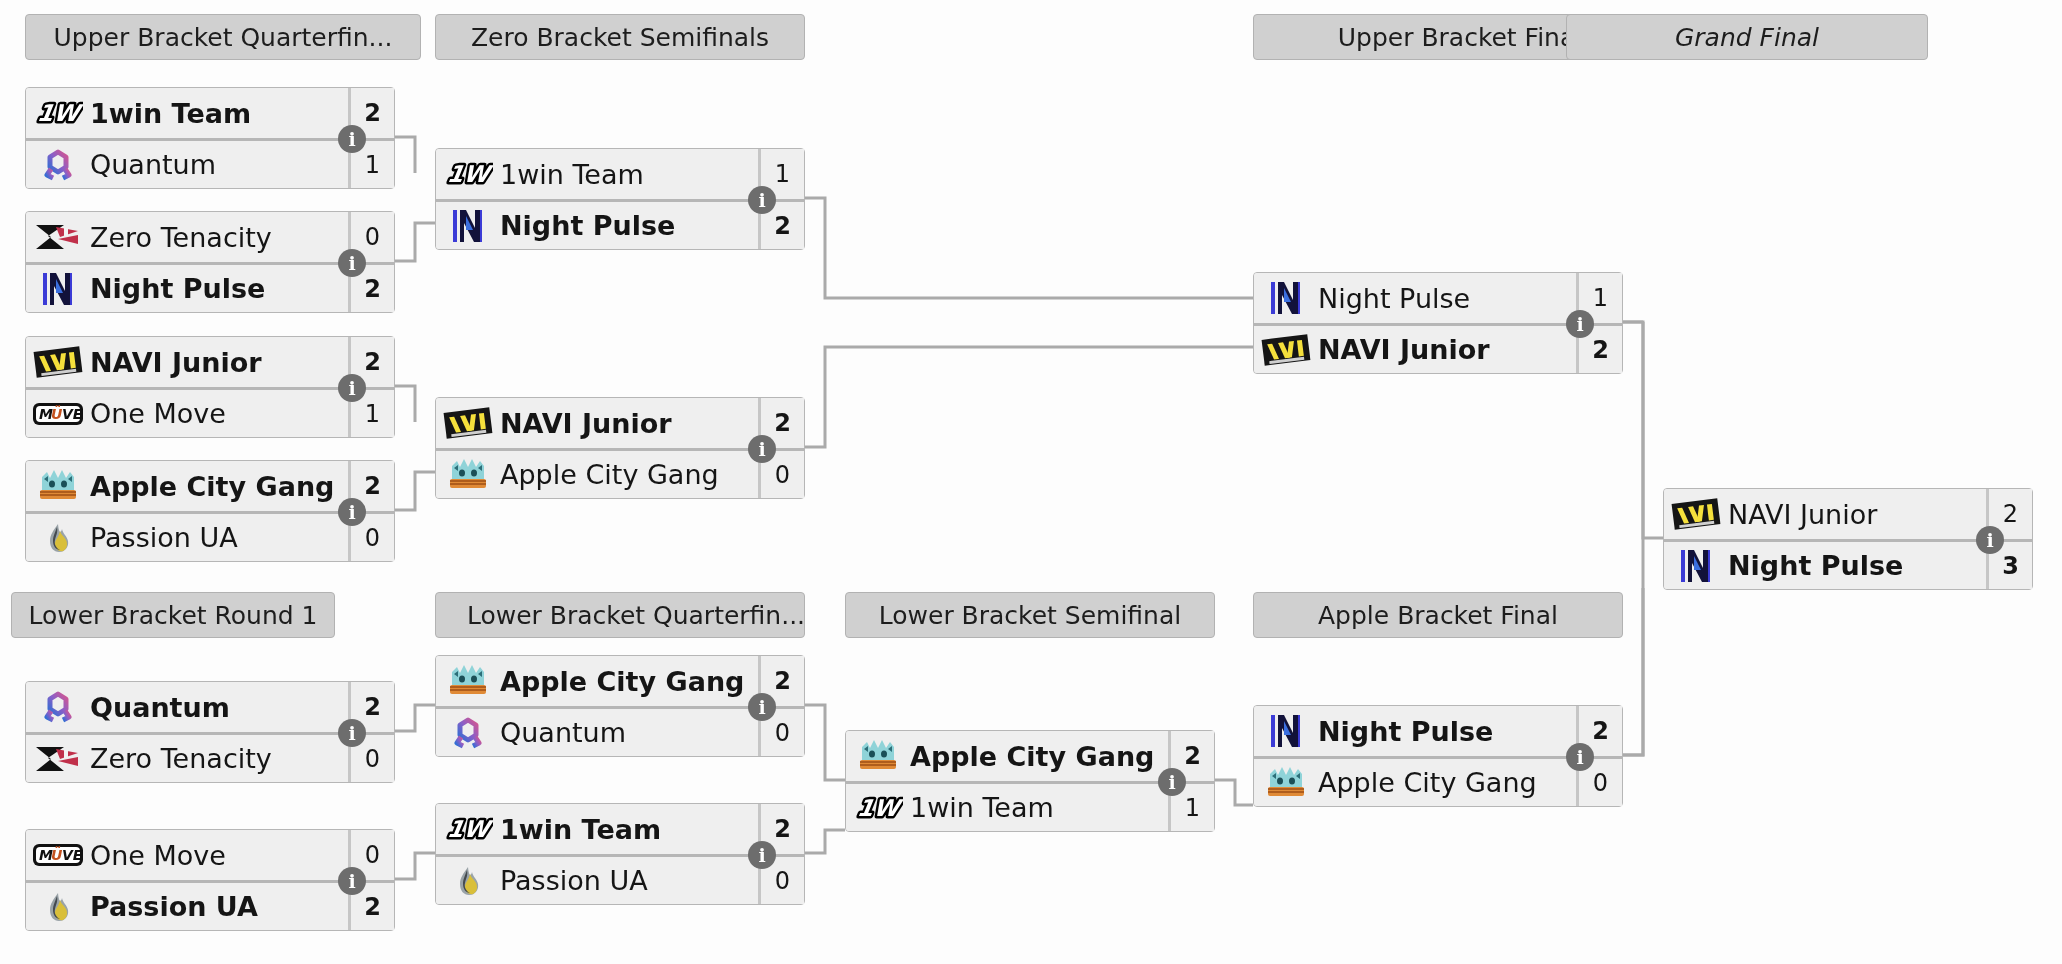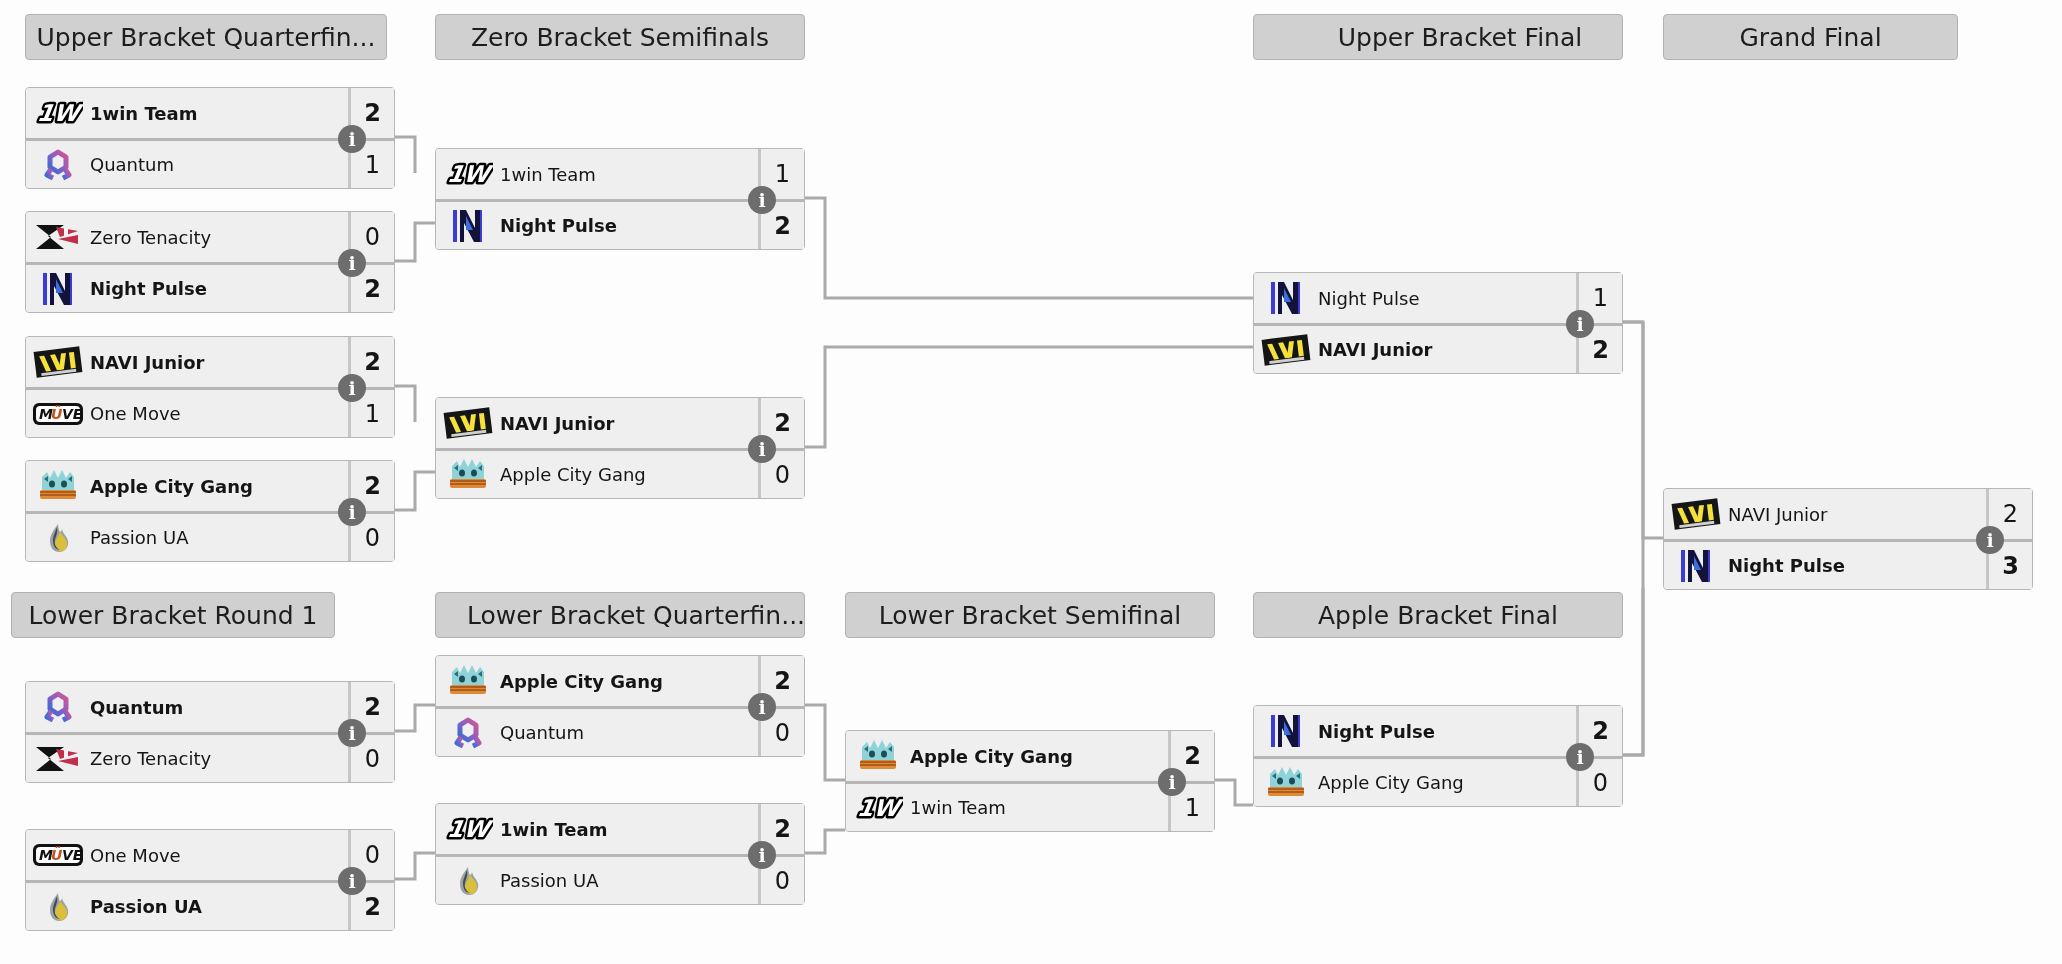--- a/index.html
+++ b/index.html
@@ -47,21 +47,21 @@
     width: 52px; height: 38px;
     margin-left: 6px;
     flex: 0 0 52px;
     display: flex; align-items: center; justify-content: center;
     position: relative;
   }
   .logo svg { display: block; }
 
   .tname {
     flex: 1 1 auto;
-    font-size: 18px; color: #151515;
+    font-size: 27px; color: #151515;
     padding-left: 6px; padding-right: 8px;
     white-space: nowrap; overflow: hidden; text-overflow: ellipsis;
   }
   .tname.win { font-weight: bold; }
 
   .score {
     flex: 0 0 46px;
     height: 100%;
     border-left: 3px solid #c6c6c6;
     display: flex; align-items: center; justify-content: center;
@@ -102,24 +102,24 @@
       <path d="M 805,705 L 825,705 L 825,780 L 845,780" stroke="#aaaaaa" stroke-width="3" fill="none"></path>
       <path d="M 805,853 L 825,853 L 825,830 L 845,830" stroke="#aaaaaa" stroke-width="3" fill="none"></path>
       <path d="M 1215,780 L 1235,780 L 1235,805 L 1253,805" stroke="#aaaaaa" stroke-width="3" fill="none"></path>
       <path d="M 1623,322 L 1643,322" stroke="#aaaaaa" stroke-width="3" fill="none"></path>
       <path d="M 1623,755 L 1643,755 L 1643,588 L 1643,588" stroke="#aaaaaa" stroke-width="3" fill="none"></path>
       <path d="M 1623,755 L 1643,755 L 1643,587" stroke="#aaaaaa" stroke-width="3" fill="none"></path>
       <path d="M 1643,587 L 1643,322" stroke="#aaaaaa" stroke-width="3" fill="none"></path>
     </svg>
 
   <div id="headers-layer">
-      <div class="round-header" style="left: 25px; top: 14px; width: 362px;">Upper Bracket Quarterfin...</div>
+      <div class="round-header" style="left: 25px; top: 14px; width: 396px;">Upper Bracket Quarterfin...</div>
       <div class="round-header" style="left: 435px; top: 14px; width: 370px;">Zero Bracket Semifinals</div>
       <div class="round-header" style="left: 1253px; top: 14px; width: 370px; padding-left: 44px;">Upper Bracket Final</div>
-      <div class="round-header" style="left: 1663px; top: 14px; width: 295px;">Grand Final</div>
+      <div class="round-header" style="left: 1566px; top: 14px; width: 362px; font-style: italic;">Grand Final</div>
       <div class="round-header" style="left: 11px; top: 592px; width: 324px;">Lower Bracket Round 1</div>
       <div class="round-header" style="left: 435px; top: 592px; width: 370px; padding-left: 32px;">Lower Bracket Quarterfin...</div>
       <div class="round-header" style="left: 845px; top: 592px; width: 370px;">Lower Bracket Semifinal</div>
       <div class="round-header" style="left: 1253px; top: 592px; width: 370px;">Apple Bracket Final</div>
     </div>
   <div id="matches-layer">
       <div class="match" style="left: 25px; top: 87px; width: 370px;">
         <div class="row top">
           <div class="logo">
             <svg width="50" height="30" viewBox="0 0 50 30">

